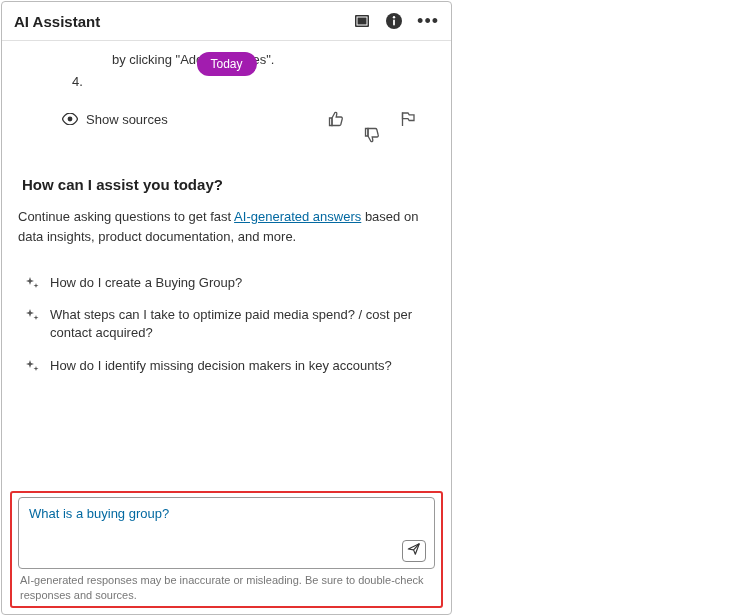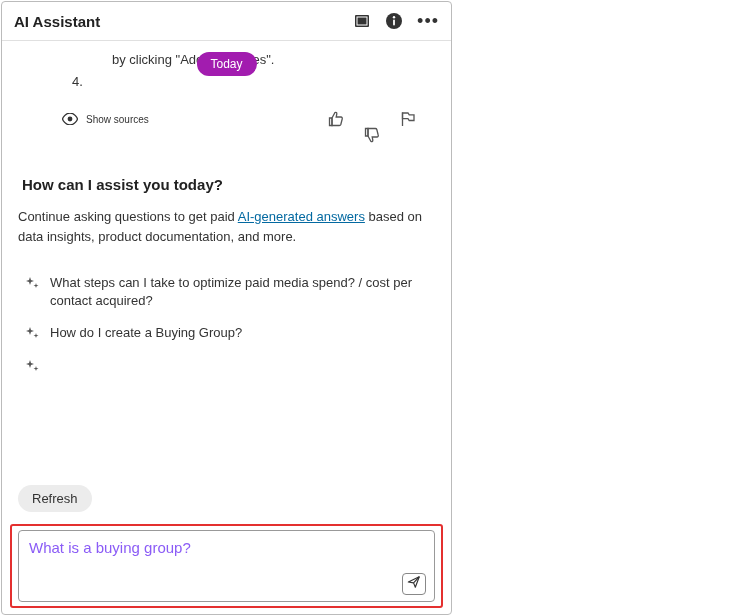--- a/index.html
+++ b/index.html
@@ -100,21 +100,21 @@
 
   .msg-actions-row {
     display: flex;
     align-items: center;
     padding: 18px 0 4px 44px;
   }
   .show-sources {
     display: flex;
     align-items: center;
     gap: 8px;
-    font-size: 10px;
+    font-size: 13px;
     color: #333;
     cursor: pointer;
     flex: 1;
   }
   .show-sources svg { display: block; }
   .feedback-icons {
     display: flex;
     gap: 18px;
     align-items: center;
     padding-right: 18px;
@@ -183,22 +183,22 @@
     border: 1px solid #999;
     border-radius: 4px;
     padding: 8px 8px 6px 10px;
     min-height: 72px;
     position: relative;
     display: flex;
     flex-direction: column;
     justify-content: space-between;
   }
   .input-text {
-    font-size: 15px;
-    color: #8b5cf6;
+    font-size: 13px;
+    color: #0369a1;
     outline: none;
   }
   .send-row {
     display: flex;
     justify-content: flex-end;
   }
   .send-btn {
     border: 1px solid #888;
     background: #fff;
     border-radius: 4px;
@@ -285,67 +285,66 @@
           <svg width="16" height="16" viewBox="0 0 16 16" fill="none" stroke="#555" stroke-width="1.3">
             <path d="M2.5 1.5 V15"></path>
             <path d="M2.5 2 H8 L9.2 3.8 H14 V9.5 H9.2 L8 7.7 H2.5 Z"></path>
           </svg>
         </div>
       </div>
     </div>
 
     <div class="assist-heading">How can I assist you today?</div>
     <div class="assist-intro">
-      <span>Continue asking questions to get paid </span><a href="#">AI-generated answers</a><span> based on data insights, product documentation, and more.</span>
+      <span>Continue asking questions to get fast </span><a href="#">AI-generated answers</a><span> based on data insights, product documentation, and more.</span>
     </div>
 
     <div class="suggestions">
       <div class="suggestion">
         <span class="sparkle">
           <svg width="16" height="16" viewBox="0 0 16 16" fill="#555">
             <path d="M6 2 L7 5 L10 6 L7 7 L6 10 L5 7 L2 6 L5 5 Z"></path>
             <path d="M12 8 L12.6 10 L14.5 10.6 L12.6 11.2 L12 13 L11.4 11.2 L9.5 10.6 L11.4 10 Z"></path>
           </svg>
         </span>
-        <span>What steps can I take to optimize paid media spend? / cost per contact acquired?</span>
+        <span>How do I create a Buying Group?</span>
       </div>
       <div class="suggestion">
         <span class="sparkle">
           <svg width="16" height="16" viewBox="0 0 16 16" fill="#555">
             <path d="M6 2 L7 5 L10 6 L7 7 L6 10 L5 7 L2 6 L5 5 Z"></path>
             <path d="M12 8 L12.6 10 L14.5 10.6 L12.6 11.2 L12 13 L11.4 11.2 L9.5 10.6 L11.4 10 Z"></path>
           </svg>
         </span>
-        <span>How do I create a Buying Group?</span>
+        <span>What steps can I take to optimize paid media spend? / cost per contact acquired?</span>
       </div>
       <div class="suggestion">
         <span class="sparkle">
           <svg width="16" height="16" viewBox="0 0 16 16" fill="#555">
             <path d="M6 2 L7 5 L10 6 L7 7 L6 10 L5 7 L2 6 L5 5 Z"></path>
             <path d="M12 8 L12.6 10 L14.5 10.6 L12.6 11.2 L12 13 L11.4 11.2 L9.5 10.6 L11.4 10 Z"></path>
           </svg>
         </span>
+        <span>How do I identify missing decision makers in key accounts?</span>
       </div>
     </div>
 
   </div>
 
-  <div class="refresh-row">
-    <button class="refresh-btn">Refresh</button>
-  </div>
 
   <div class="input-zone">
     <div class="input-box">
       <div class="input-text" contenteditable="true" style="">What is a buying group?</div>
       <div class="send-row">
         <div class="send-btn">
           <span>
             <svg width="14" height="14" viewBox="0 0 16 16" fill="none" stroke="#333" stroke-width="1.3" stroke-linejoin="round">
               <path d="M1.5 8 L14 2 L9.5 14 L7.5 9 L1.5 8 Z"></path>
               <path d="M7.5 9 L14 2"></path>
             </svg>
           </span>
         </div>
       </div>
     </div>
+    <div class="disclaimer">AI-generated responses may be inaccurate or misleading. Be sure to double-check responses and sources.</div>
   </div>
 
 </div>
 
 </body></html>

